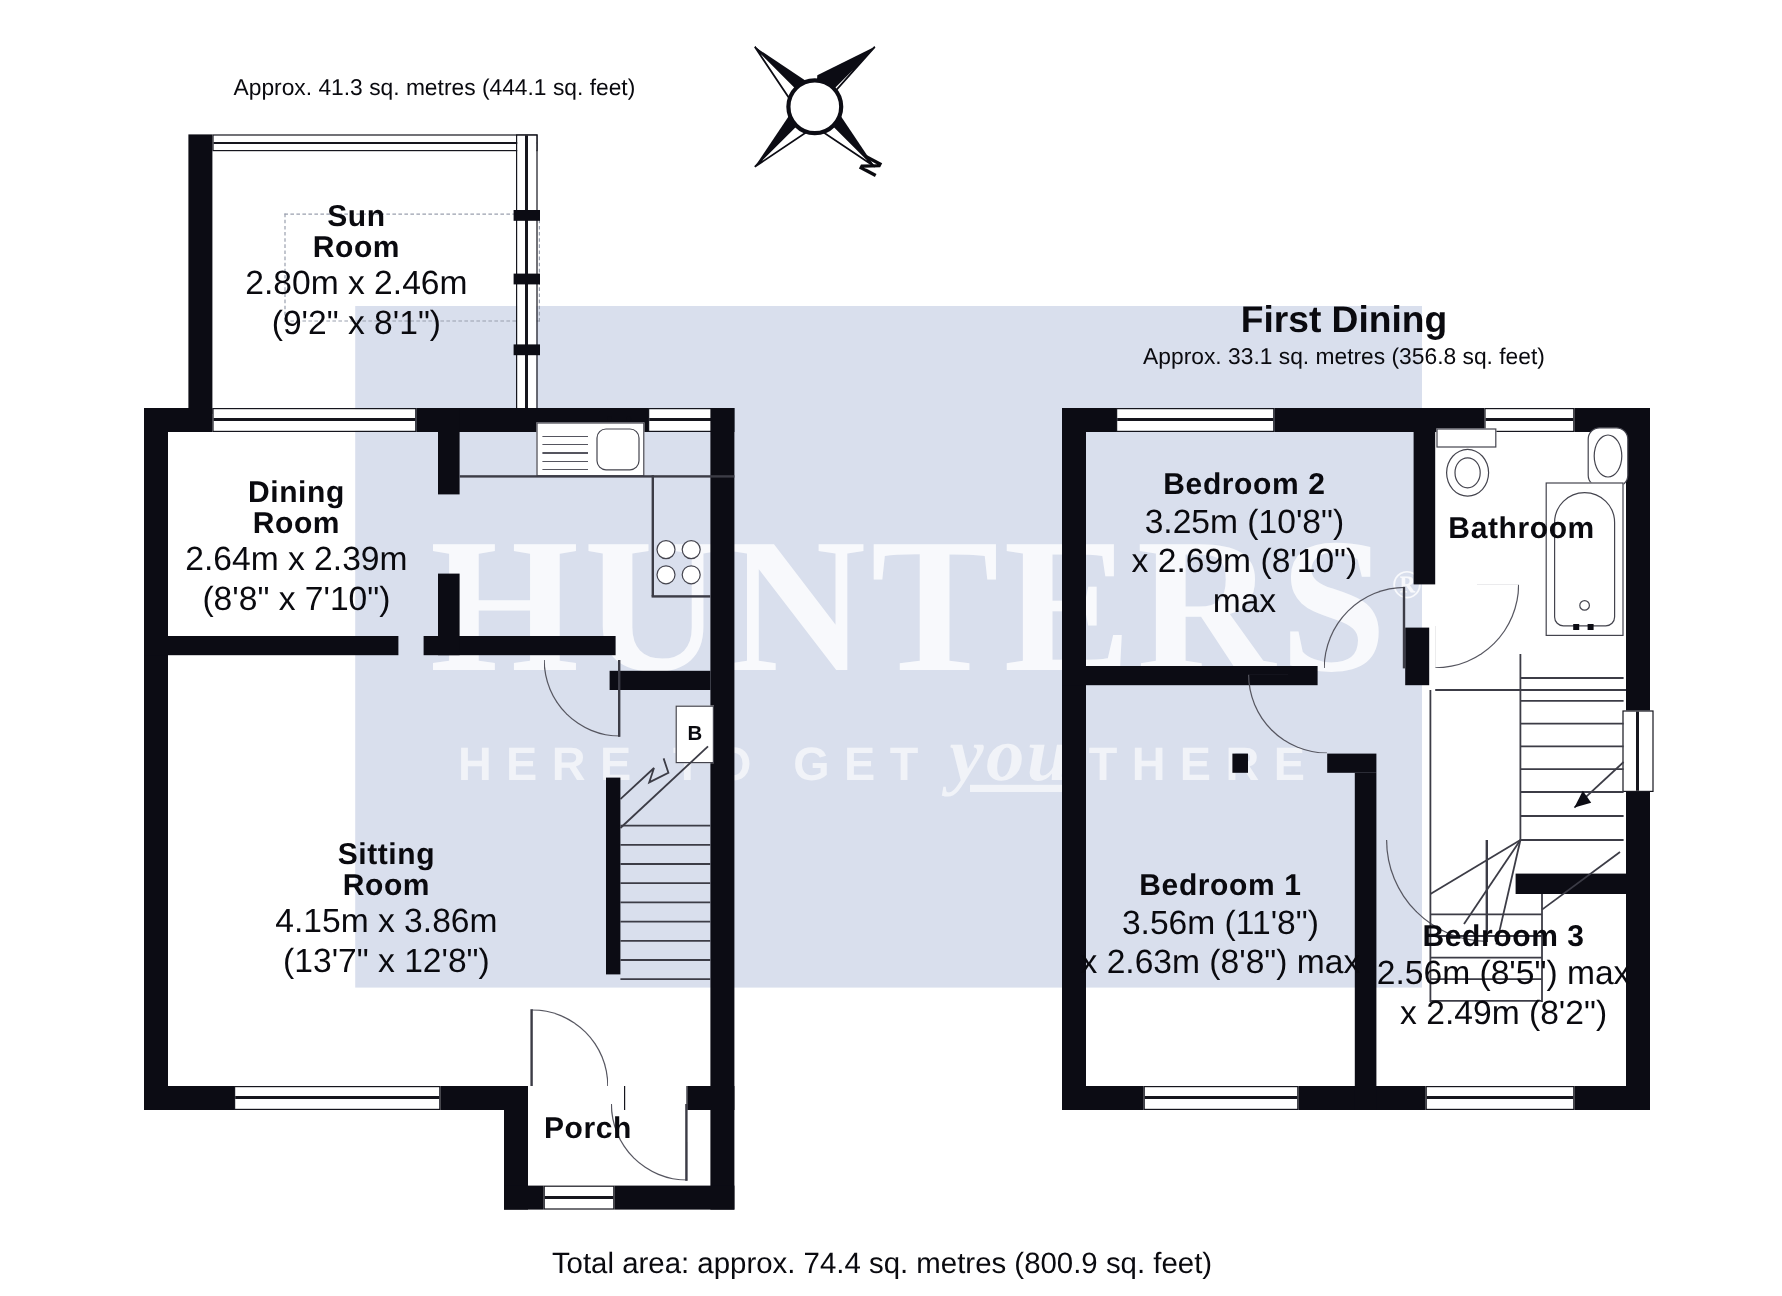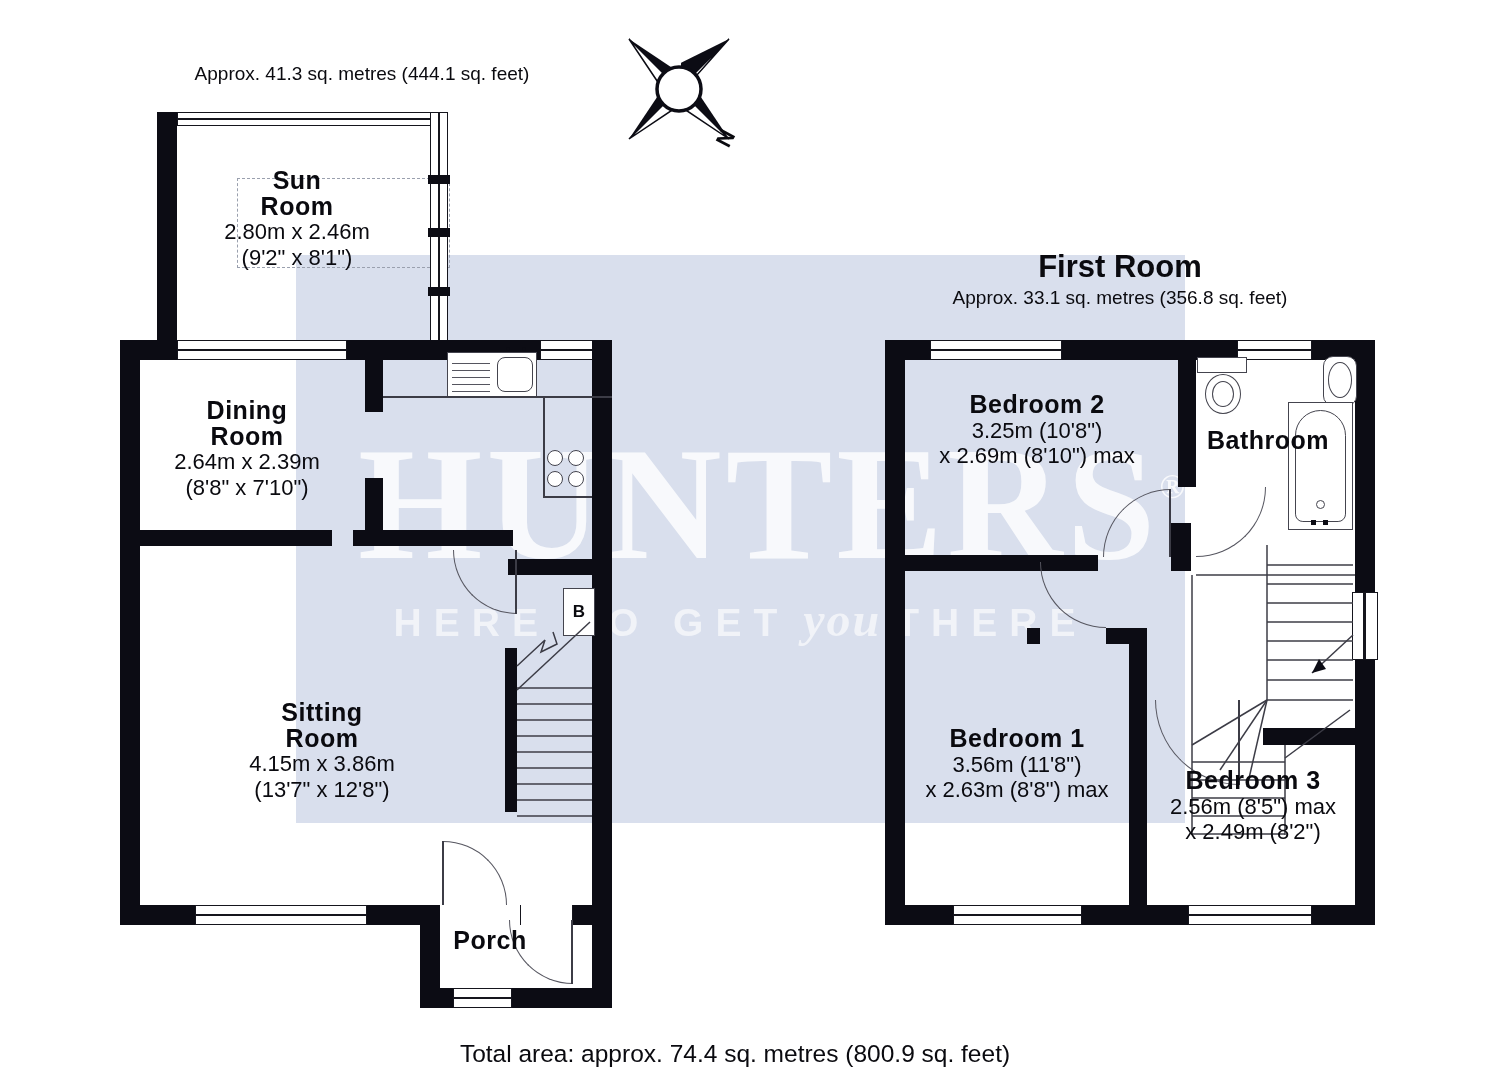--- a/index.html
+++ b/index.html
@@ -11,50 +11,50 @@
   .win-h{position:absolute;z-index:5;background:linear-gradient(to bottom,#fff 0 42%,#15151d 42% 55%,#fff 55% 100%);border:1.5px solid #15151d;box-sizing:border-box;}
   .win-v{position:absolute;z-index:5;background:linear-gradient(to right,#fff 0 42%,#15151d 42% 55%,#fff 55% 100%);border:1.5px solid #15151d;box-sizing:border-box;}
   .arc{position:absolute;z-index:5;box-sizing:border-box;border:0 solid #55555f;background:transparent;}
   .arc-bl{border-left-width:1.6px;border-bottom-width:1.6px;border-bottom-left-radius:100% 100%;}
   .arc-tr{border-top-width:1.6px;border-right-width:1.6px;border-top-right-radius:100% 100%;}
   .arc-tl{border-top-width:1.6px;border-left-width:1.6px;border-top-left-radius:100% 100%;}
   .arc-br{border-bottom-width:1.6px;border-right-width:1.6px;border-bottom-right-radius:100% 100%;}
   .fix{position:absolute;z-index:5;box-sizing:border-box;border:1.5px solid #44444e;background:#fff;}
   .label{position:absolute;text-align:center;z-index:10;}
   .room-name{font-weight:bold;font-size:25px;line-height:1.02;white-space:pre-line;letter-spacing:.5px;}
-  .room-dims{font-size:22px;line-height:1.18;}
+  .room-dims{font-size:28px;line-height:1.18;}
   .floor-title{font-weight:bold;font-size:31px;line-height:1.1;}
   .floor-sub{font-size:19px;line-height:1.3;}
   .total{font-size:24.5px;}
   .band{position:absolute;left:296px;top:255px;width:889px;height:568px;z-index:2;}
   .wm-brand{position:absolute;left:296px;top:424px;width:889px;text-align:right;z-index:3;
             font-family:"Liberation Serif",serif;font-weight:bold;font-size:160px;line-height:1;
             letter-spacing:4px;color:rgba(255,255,255,0.82);}
   .wm-reg{font-size:34px;vertical-align:60px;letter-spacing:0;}
   .wm-tag{position:absolute;left:296px;top:592px;width:889px;text-align:center;z-index:3;
           font-weight:bold;font-size:39px;letter-spacing:12px;color:rgba(255,255,255,0.62);}
-  .wm-you{font-family:"Liberation Serif",serif;font-style:italic;font-weight:bold;font-size:48px;
-          letter-spacing:2px;margin:0 14px;text-transform:lowercase;}
+  .wm-you{font-family:"Liberation Serif",serif;font-style:italic;font-weight:bold;font-size:64px;
+          letter-spacing:2px;margin:0 14px;text-transform:lowercase;text-decoration:underline;}
   .dash{position:absolute;border:1.5px dashed #9aa0ae;z-index:4;}
   .boiler{position:absolute;z-index:5;border:1.5px solid #44444e;background:#fff;
           font-weight:bold;font-size:17px;display:flex;align-items:center;justify-content:center;}
   .nlabel{position:absolute;font-weight:bold;font-size:22px;z-index:6;}
   svg{position:absolute;z-index:5;overflow:visible;}
 </style>
 </head>
 <body>
 
 <div id="canvas">
 
   <div class="band" style="background:rgba(186,196,222,0.55);"></div>
   <div class="wm-brand"><span>HUNTERS</span><span class="wm-reg">®</span></div>
   <div class="wm-tag"><span>HERE TO GET</span><span class="wm-you">you</span><span>THERE</span></div>
 
   <div class="label floor-sub" style="left:162px;top:62px;width:400px;">Approx. 41.3 sq. metres (444.1 sq. feet)</div>
-  <div class="label floor-title" style="left:920px;top:250px;width:400px;">First Room</div>
+  <div class="label floor-title" style="left:920px;top:250px;width:400px;">First Dining</div>
   <div class="label floor-sub" style="left:920px;top:286px;width:400px;">Approx. 33.1 sq. metres (356.8 sq. feet)</div>
 
   <div class="abs" style="left:617px;top:27px;width:130px;height:130px;z-index:6;">
     <svg width="130" height="130" viewBox="0 0 130 130">
       <polygon points="112,12 64.1,35.8 62,62" fill="#0c0c14"></polygon>
       <polygon points="112,12 78.2,50 62,62" fill="#fff" stroke="#0c0c14" stroke-width="1.5"></polygon>
       <polygon points="12,12 55,40.8 62,62" fill="#0c0c14"></polygon>
       <polygon points="12,12 40.8,55 62,62" fill="#fff" stroke="#0c0c14" stroke-width="1.5"></polygon>
       <polygon points="12,112 40.8,69 62,62" fill="#0c0c14"></polygon>
       <polygon points="12,112 55,83.2 62,62" fill="#fff" stroke="#0c0c14" stroke-width="1.5"></polygon>

